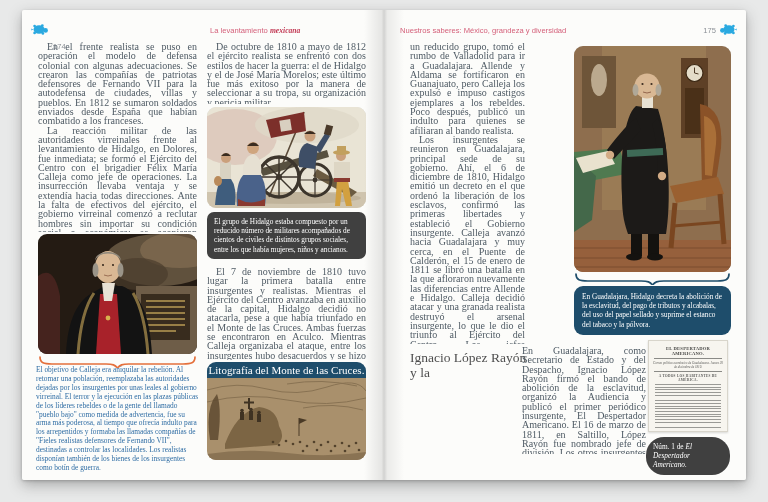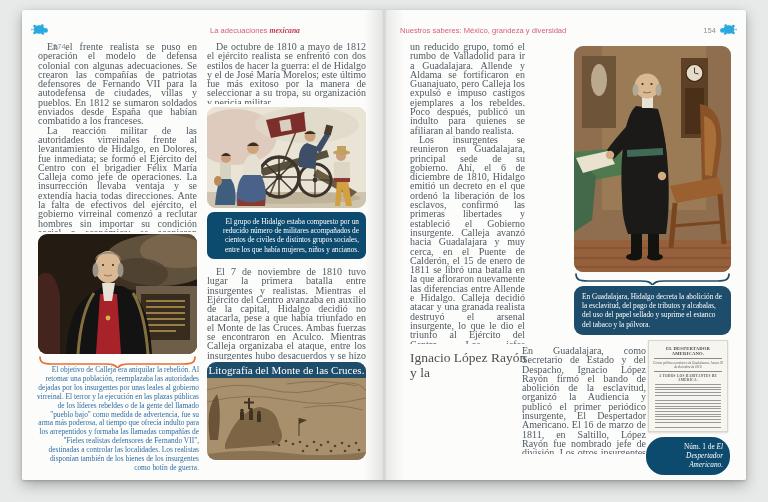--- a/index.html
+++ b/index.html
@@ -17,22 +17,22 @@
   .page.pright{left:362px;border-radius:0 2px 2px 0;}
   .gutter{position:absolute;left:342px;top:0;width:40px;height:470px;z-index:6;pointer-events:none;
     background:linear-gradient(90deg, rgba(0,0,0,0) 0%, rgba(0,0,0,.09) 44%, rgba(0,0,0,.17) 50%, rgba(0,0,0,.07) 58%, rgba(0,0,0,0) 100%);}
   .abs{position:absolute;}
   .page-num{font-family:"Liberation Sans","DejaVu Sans",sans-serif;font-size:7.6px;color:#8b9096;}
   .running-head{font-family:"Liberation Sans","DejaVu Sans",sans-serif;font-size:7.6px;color:#d4607a;white-space:nowrap;}
   .running-head .emph{font-family:"Liberation Serif",serif;font-style:italic;font-weight:bold;color:#c23a55;}
   .body-text{font-size:10px;line-height:9.3px;color:#4e5a64;text-align:justify;hyphens:auto;}
   .body-text p{margin:0;}
   .body-text p.indent{text-indent:9px;}
-  .caption-blue{font-size:7.4px;line-height:8.9px;color:#2f6da4;text-align:right;}
-  .note-orange{background:#0c4a6e;border-radius:7px;color:#fff;font-size:7.3px;line-height:9.2px;text-align:right;padding:5px 7px;box-sizing:border-box;}
+  .caption-blue{font-size:7.4px;line-height:8.9px;color:#2f6da4;text-align:left;}
+  .note-orange{background:#404040;border-radius:7px;color:#fff;font-size:7.3px;line-height:9.2px;text-align:left;padding:5px 7px;box-sizing:border-box;}
   .box-darkblue{background:#1e4d6b;border-radius:9px;color:#fff;font-size:7.3px;line-height:9.2px;padding:6px 8px;box-sizing:border-box;}
   .fig{border-radius:9px;overflow:hidden;background:#ddd;}
   .fig svg{display:block;}
   .litho-bar{background:#1e4d6b;color:#fff;font-size:11px;line-height:16px;height:16px;text-align:center;font-family:"Liberation Serif",serif;}
   .brace{display:block;}
   .heading-intro{font-size:13.5px;line-height:15px;color:#4e4e4e;}
   .heading-title{font-size:15px;line-height:16.5px;color:#b84b31;letter-spacing:.3px;}
   .newspaper{background:#f7f5ef;border:1px solid #d8d5cb;box-shadow:0 1px 2px rgba(0,0,0,.15);
     box-sizing:border-box;padding:5px 4px;color:#5a5a58;}
   .np-mast{font-size:4.6px;font-weight:bold;text-align:center;letter-spacing:.2px;color:#474745;}
@@ -54,21 +54,21 @@
       <ellipse cx="9" cy="7" rx="6.2" ry="4.6" fill="#2aa9e0"></ellipse>
       <circle cx="16.2" cy="8" r="2.6" fill="#2aa9e0"></circle>
       <circle cx="4" cy="3.2" r="1.5" fill="#2aa9e0"></circle>
       <circle cx="4" cy="10.8" r="1.5" fill="#2aa9e0"></circle>
       <circle cx="12.6" cy="2.6" r="1.5" fill="#2aa9e0"></circle>
       <circle cx="13.2" cy="11.4" r="1.5" fill="#2aa9e0"></circle>
       <path d="M2.4,7 L0.4,5.8 L0.4,8.2 Z" fill="#2aa9e0"></path>
     </svg>
     <span class="page-num abs" style="left:31px;top:32px">174</span>
     <div class="running-head abs" style="left:188px;top:16px">
-      <span>La adecuaciones </span><span class="emph">mexicana</span>
+      <span>La levantamiento </span><span class="emph">mexicana</span>
     </div>
 
     <div class="body-text abs" style="left:16px;top:32px;width:159px;height:190px;overflow:hidden">
       <p class="indent">En el frente realista se puso en operación el modelo de defensa colonial con algunas adecuaciones. Se crearon las compañías de patriotas defensores de Fernando VII para la autodefensa de ciudades, villas y pueblos. En 1812 se sumaron soldados enviados desde España que habían combatido a los franceses.</p>
       <p class="indent">La reacción militar de las autoridades virreinales frente al levantamiento de Hidalgo, en Dolores, fue inmediata; se formó el Ejército del Centro con el brigadier Félix María Calleja como jefe de operaciones. La insurrección llevaba ventaja y se extendía hacia todas direcciones. Ante la falta de efectivos del ejército, el gobierno virreinal comenzó a reclutar hombres sin importar su condición social o económica; se acopiaron víveres, dinero y se fundieron todo tipo de metales para convertirlos en armas.</p>
     </div>
 
     <div class="fig abs" style="left:16px;top:224px;width:159px;height:120px">
       <svg width="159" height="120" viewBox="0 0 159 120">
         <rect width="159" height="120" fill="#241b13"></rect>
@@ -211,21 +211,21 @@
             <circle cx="152" cy="72" r="1.3"></circle>
         </g>
         <path d="M0,76 Q40,70 80,75 T159,74 L159,82 L0,82 Z" fill="#8a7353"></path>
       </svg>
     </div>
   </div>
 
   <div class="page pright">
 
     <div class="running-head abs" style="left:16px;top:16px">Nuestros saberes: México, grandeza y diversidad</div>
-    <span class="page-num abs" style="right:30px;top:16px">154</span>
+    <span class="page-num abs" style="right:30px;top:16px">175</span>
     <svg class="turtle abs" style="right:9px;top:13px;transform:scaleX(-1)" width="18" height="13" viewBox="0 0 20 14">
       <ellipse cx="9" cy="7" rx="6.2" ry="4.6" fill="#2aa9e0"></ellipse>
       <circle cx="16.2" cy="8" r="2.6" fill="#2aa9e0"></circle>
       <circle cx="4" cy="3.2" r="1.5" fill="#2aa9e0"></circle>
       <circle cx="4" cy="10.8" r="1.5" fill="#2aa9e0"></circle>
       <circle cx="12.6" cy="2.6" r="1.5" fill="#2aa9e0"></circle>
       <circle cx="13.2" cy="11.4" r="1.5" fill="#2aa9e0"></circle>
       <path d="M2.4,7 L0.4,5.8 L0.4,8.2 Z" fill="#2aa9e0"></path>
     </svg>
 

